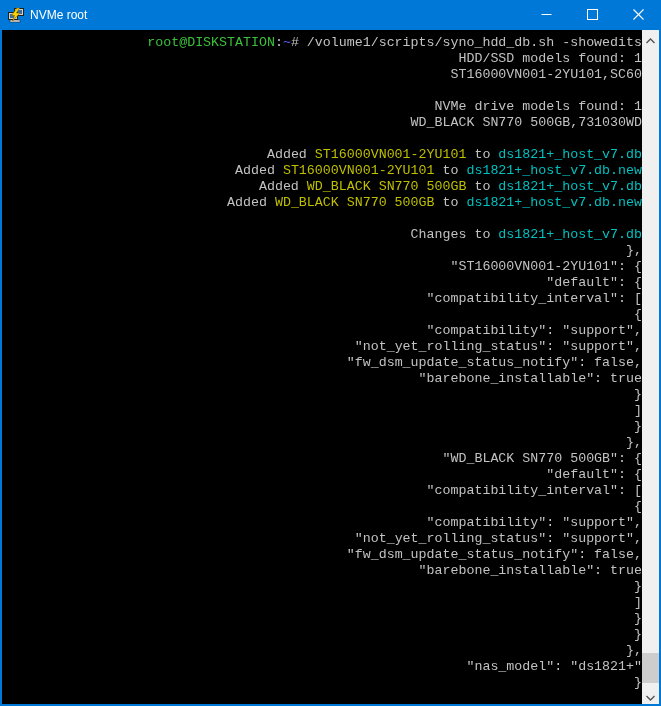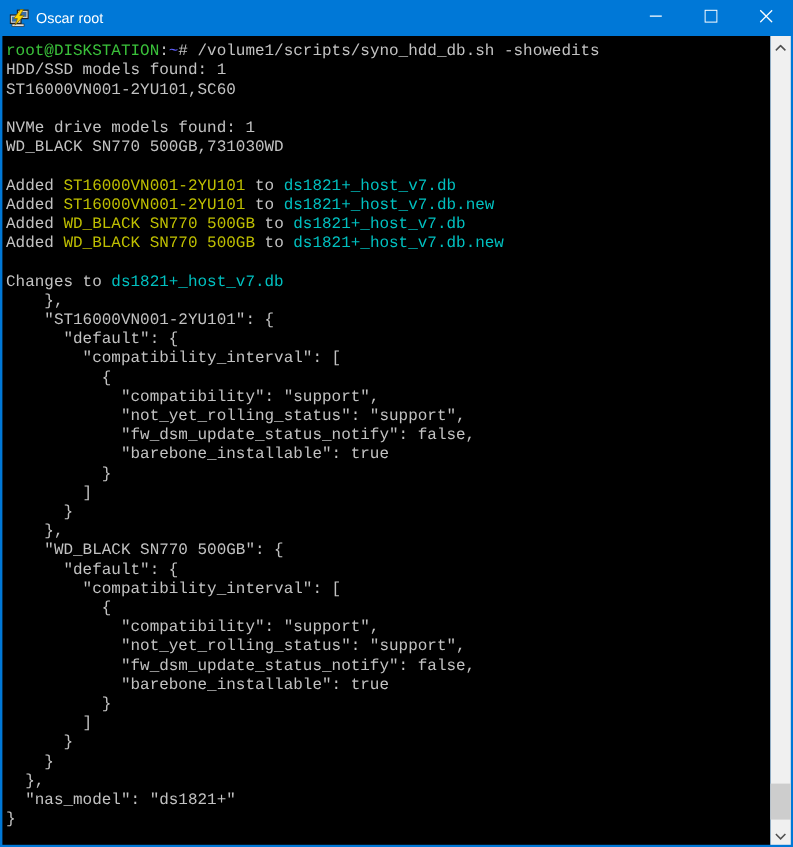--- a/index.html
+++ b/index.html
@@ -36,21 +36,21 @@
   .terminal {
     flex: 1 1 auto;
     background: var(--c-terminal_bg, #000000);
     font-family: "Liberation Mono", monospace;
     font-size: 13.3px;
     line-height: 16px;
     white-space: pre;
     overflow: hidden;
     padding: 5px 0 0 3px;
   }
-  .tline { height: 16px; }
+  .tline { height: 16px; text-align: right; }
   .scrollbar {
     flex: 0 0 17px; width: 17px;
     background: #F0F0F0;
     display: flex; flex-direction: column;
   }
   .sb-btn {
     height: 17px; flex: 0 0 17px;
     display: flex; align-items: center; justify-content: center;
   }
   .sb-track { flex: 1 1 auto; position: relative; }
@@ -69,21 +69,21 @@
     <span class="app-icon">
       <svg width="16" height="16" viewBox="0 0 16 16">
         <rect x="6.5" y="1.5" width="9" height="7" fill="#d4d0c8" stroke="#202020" stroke-width="1"></rect>
         <rect x="8" y="3" width="6" height="4" fill="#3a6ea5"></rect>
         <rect x="0.5" y="5.5" width="9" height="7" fill="#d4d0c8" stroke="#202020" stroke-width="1"></rect>
         <rect x="2" y="7" width="6" height="4" fill="#3a6ea5"></rect>
         <rect x="2" y="13" width="10" height="2" fill="#e8e4dc" stroke="#202020" stroke-width="0.5"></rect>
         <polygon points="9,1 3.5,8.5 6.5,8.5 4.5,14 12,6 8.5,6 11.5,1" fill="#FFD400" stroke="#7a6400" stroke-width="0.6"></polygon>
       </svg>
     </span>
-    <span class="title">Oscar root</span>
+    <span class="title">NVMe root</span>
     <div class="controls">
       <div class="cbtn">
         <span>
           <svg width="11" height="11" viewBox="0 0 11 11">
               <line x1="0.5" y1="5.5" x2="10.5" y2="5.5" stroke="#ffffff" stroke-width="1"></line>
             </svg>
         </span>
       </div>
       <div class="cbtn">
         <span>

